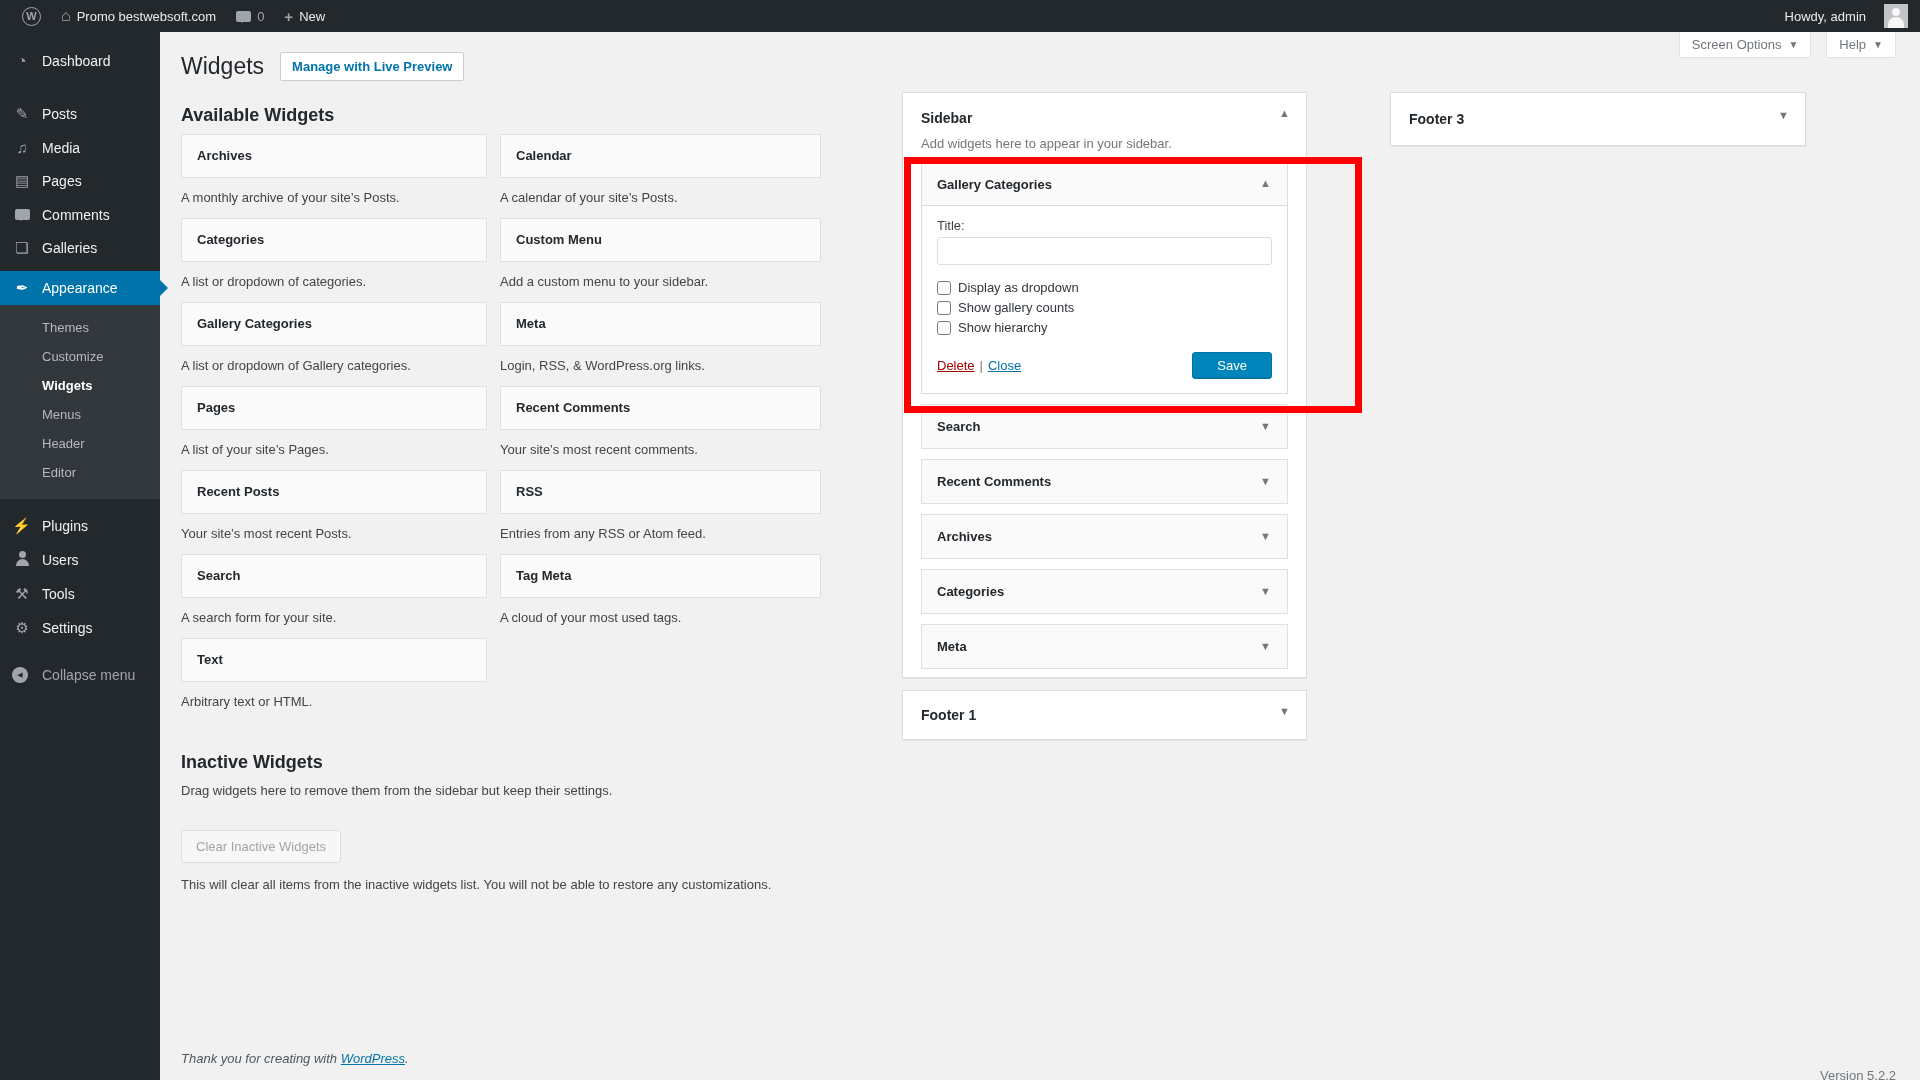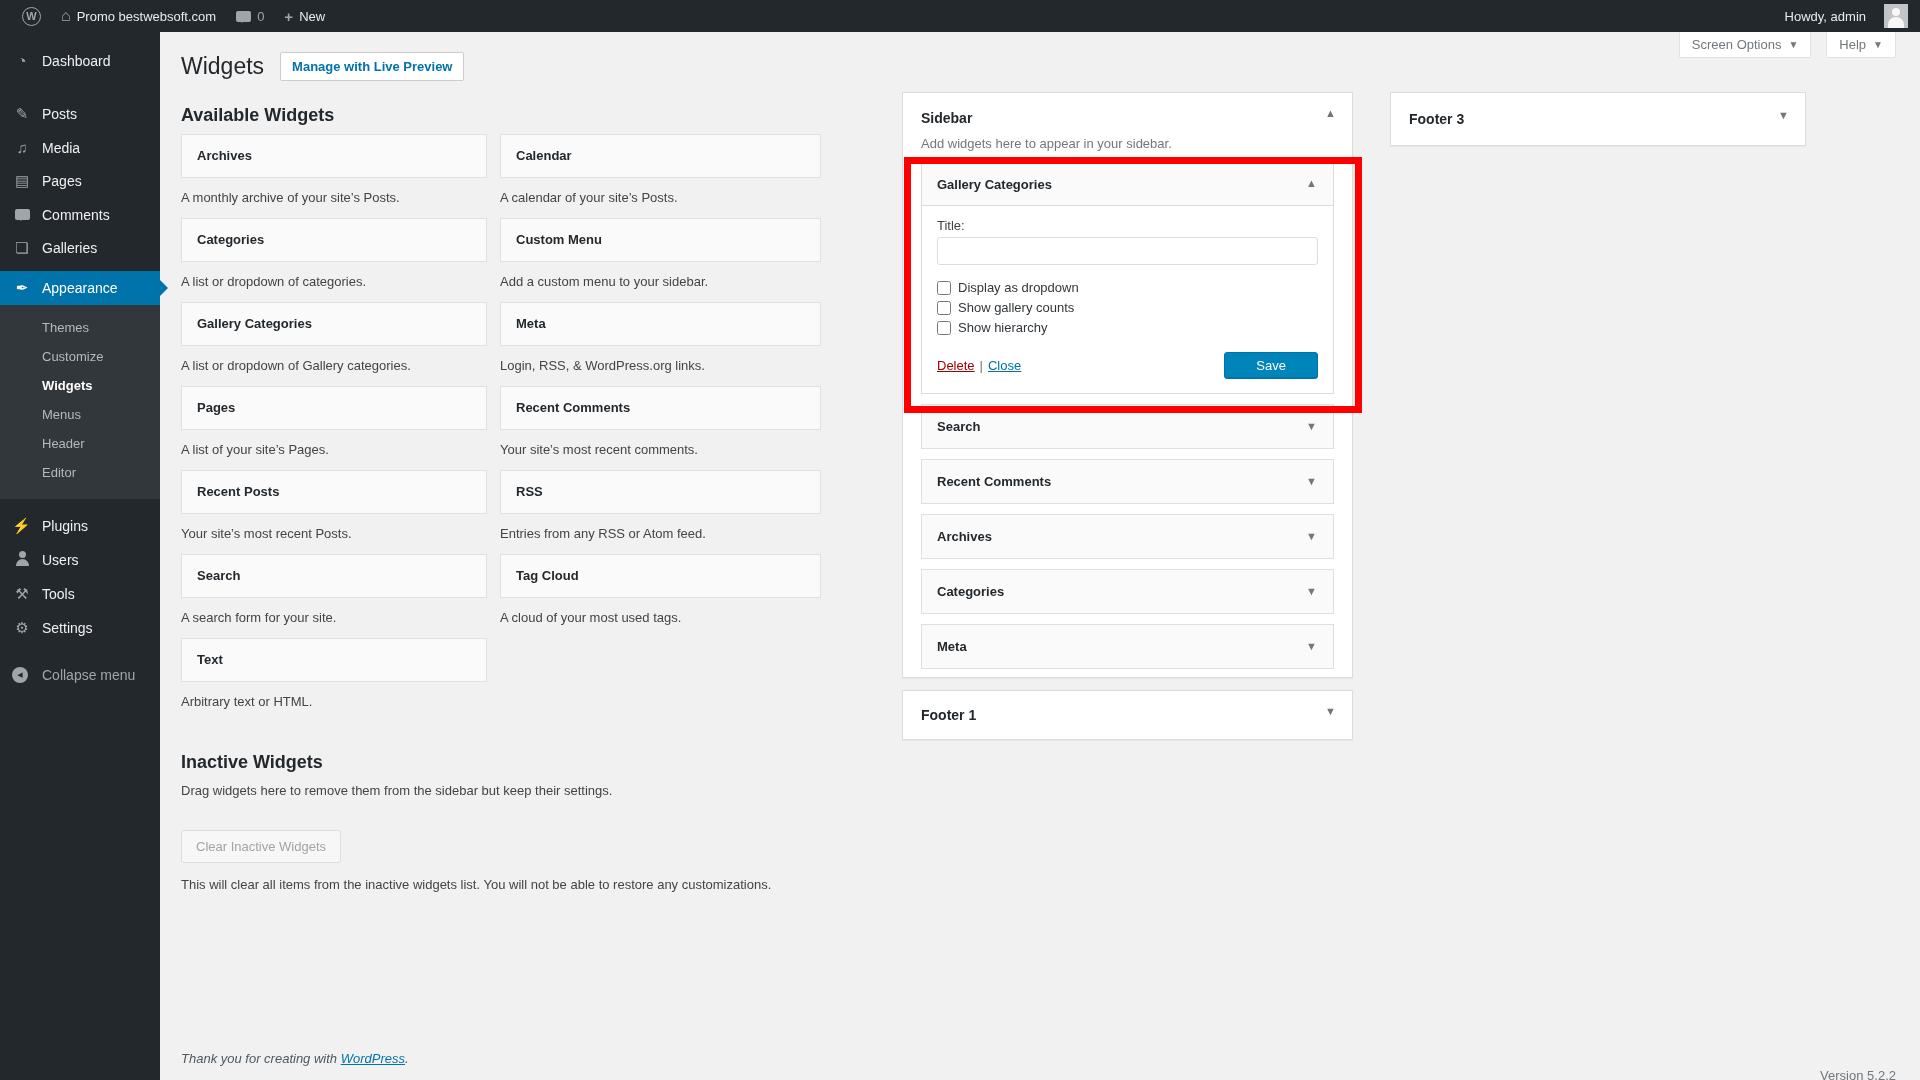--- a/index.html
+++ b/index.html
@@ -76,21 +76,21 @@
   }
   .wdesc { margin:0 0 10px; line-height:20px; color:#444; }
   .inactive { margin-top:30px; }
   .clear-btn {
     margin:16px 0 12px; background:#f7f7f7; border:1px solid #ddd; border-radius:3px;
     color:#a0a5aa; padding:8px 14px; font-size:13px; cursor:default;
     font-family:"Liberation Sans", sans-serif;
     text-align:center;
   }
   
-  .col-sidebar { position:absolute; left:742px; top:60px; width:451px; }
+  .col-sidebar { position:absolute; left:742px; top:60px; width:405px; }
   .col-footer2 { position:absolute; left:1230px; top:60px; width:416px; }
   .panel { background:#fff; border:1px solid #dcdcde; box-shadow:0 1px 1px rgba(0,0,0,.04); position:relative; }
   .panel-head { padding:16px 18px 0; }
   .panel-title { font-size:14px; font-weight:bold; color:#23282d; line-height:18px; }
   .panel-desc { margin:8px 0 0; color:#72777c; line-height:18px; }
   .ptoggle { position:absolute; right:16px; top:14px; color:#72777c; font-size:11px; cursor:pointer; }
   .bar-head { padding:15px 18px; position:relative; }
   .f2 .bar-head { padding:17px 18px; }
   .sidebar-body { padding:0 18px 8px; }
   
@@ -102,21 +102,21 @@
   .title-input { width:100%; height:28px; border:1px solid #ddd; border-radius:3px; padding:0 6px; font-size:13px; background:#fff; }
   .cbgroup { margin-top:13px; }
   .cbrow { display:flex; align-items:center; gap:7px; line-height:20px; color:#32373c; cursor:pointer; }
   .cbrow input { width:14px; height:14px; margin:0; }
   .wopen-foot { display:flex; align-items:center; padding:12px 15px 14px; }
   .link-delete { color:#a00000; text-decoration:underline; cursor:pointer; }
   .link-sep { color:#72777c; margin:0 5px; }
   .link-close { color:#0073aa; text-decoration:underline; cursor:pointer; }
   .save-btn {
     margin-left:auto; background:#0085ba; border:1px solid #0073aa; border-radius:3px;
-    color:#fff; font-size:13px; padding:5px 31px; cursor:pointer;
+    color:#fff; font-size:13px; padding:5px 24px; cursor:pointer;
     box-shadow:inset 0 -1px 0 #0073aa; font-family:"Liberation Sans", sans-serif;
   }
   
   .wrow {
     background:#fafafa; border:1px solid #e0e0e0; height:45px; padding:14px 15px;
     font-weight:bold; color:#23282d; margin-top:10px; position:relative; cursor:move;
   }
   .wrow:first-of-type { margin-top:17px; }
   .wrow .ptoggle { top:15px; }
   .footer1 { margin-top:12px; }
@@ -278,21 +278,21 @@
         </div>
       <div>
           <div class="wcard">RSS</div>
           <p class="wdesc">Entries from any RSS or Atom feed.</p>
         </div>
       <div>
           <div class="wcard">Search</div>
           <p class="wdesc">A search form for your site.</p>
         </div>
       <div>
-          <div class="wcard">Tag Cloud</div>
+          <div class="wcard">Tag Meta</div>
           <p class="wdesc">A cloud of your most used tags.</p>
         </div>
       <div>
           <div class="wcard">Text</div>
           <p class="wdesc">Arbitrary text or HTML.</p>
         </div>
       <div></div>
     </div>
 
     <div class="inactive">

